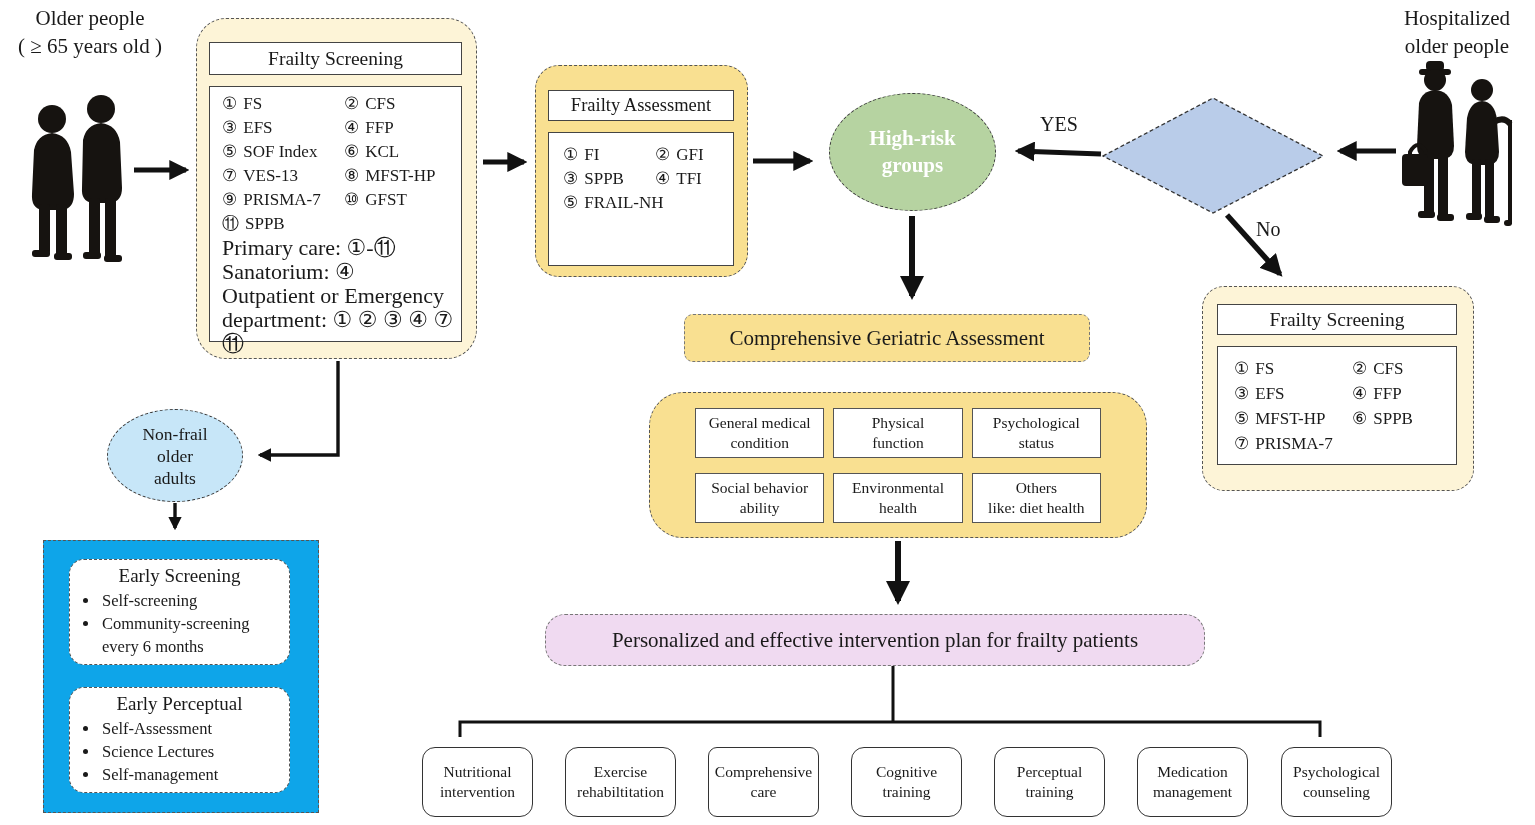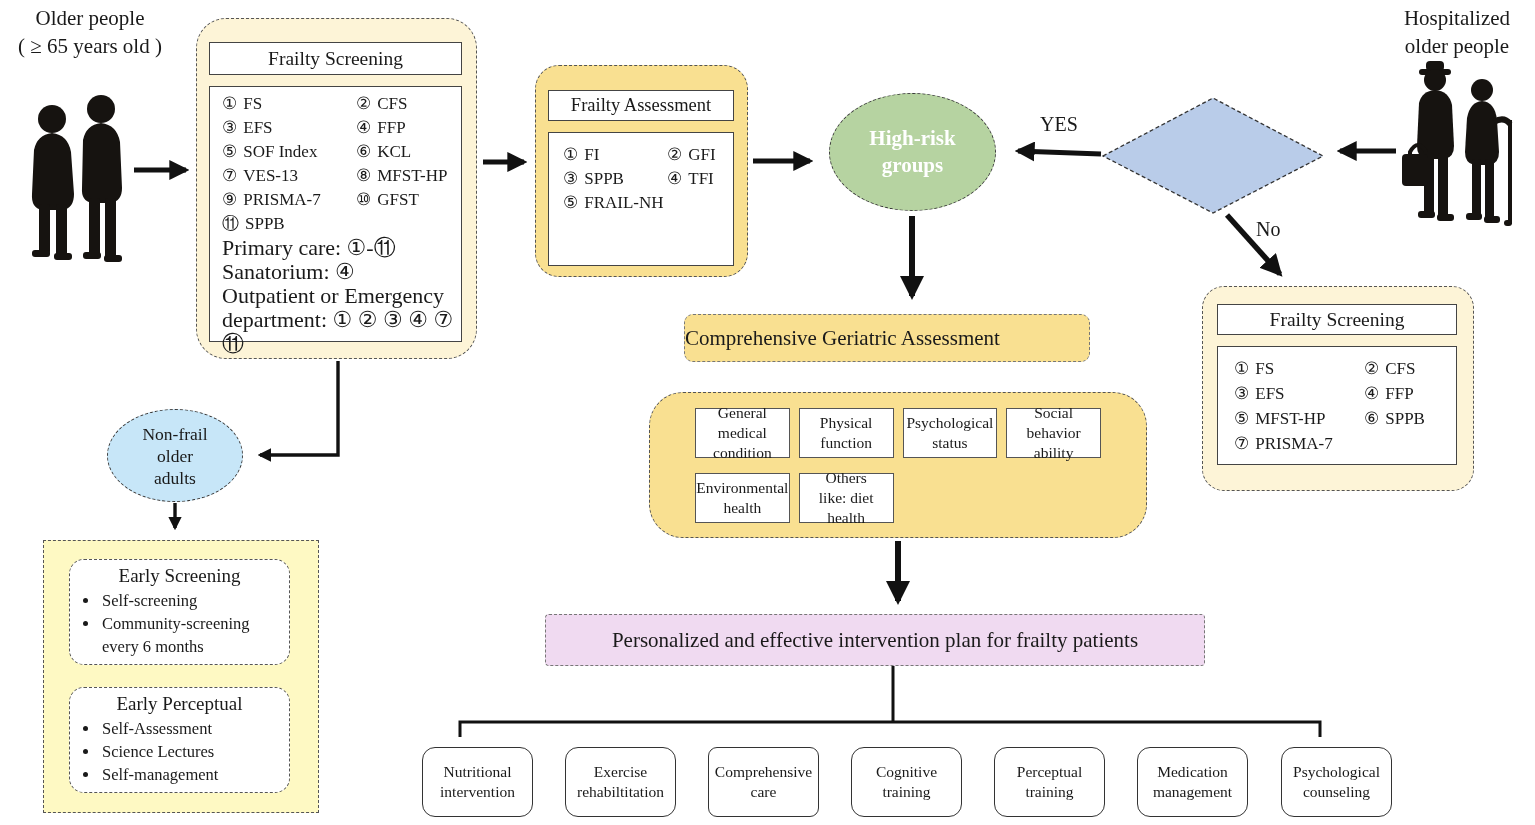--- a/index.html
+++ b/index.html
@@ -10,56 +10,56 @@
   .abs{position:absolute;box-sizing:border-box;}
   svg{display:block;}
 
   
   .top-label{font-size:21px;line-height:28px;text-align:center;}
 
   
   .panel{background:#fdf4d7;border:1.4px dashed #555;}
   .gold{background:#f9e091;}
   .r30{border-radius:30px}.r24{border-radius:24px}.r22{border-radius:22px}
-  .r34{border-radius:34px}.r9{border-radius:9px}.r10{border-radius:4px}
+  .r34{border-radius:34px}.r9{border-radius:9px}.r10{border-radius:20px}
 
   
   .whitebox{position:absolute;box-sizing:border-box;background:#ffffff;border:1.5px solid #444;}
   .titlebox{display:flex;align-items:center;justify-content:center;font-size:19.5px;}
 
-  .tools{display:grid;grid-auto-flow:row;column-gap:12px;font-size:17px;line-height:24px;}
+  .tools{display:grid;grid-auto-flow:row;column-gap:0;font-size:17px;line-height:24px;}
   .tools .tool{white-space:nowrap;}
   .tools .num{margin-right:6px;}
   .notes{font-size:22px;line-height:24px;}
 
   
   .ellipse{border-radius:50%;border:1.6px dashed #3a3a3a;display:flex;flex-direction:column;
            align-items:center;justify-content:center;text-align:center;}
   .green-ellipse{background:#b6d3a1;color:#ffffff;font-weight:bold;font-size:21px;line-height:27px;}
   .blue-ellipse{background:#c7e6f8;font-size:17.5px;line-height:22px;}
 
   .branch-label{font-size:20px;}
 
   .diamond-text{display:flex;flex-direction:column;align-items:center;justify-content:center;
                 text-align:center;font-size:17px;line-height:22px;}
 
   
-  .cga-title{display:flex;align-items:center;justify-content:flex-start;font-size:21px;}
-  .cga-grid{display:grid;grid-template-columns:repeat(4,1fr);column-gap:9px;row-gap:15px;
+  .cga-title{display:flex;align-items:center;justify-content:center;font-size:21px;}
+  .cga-grid{display:grid;grid-template-columns:repeat(3,1fr);column-gap:9px;row-gap:15px;
             padding:15px 45px;}
   .cga-cell{background:#ffffff;border:1.4px solid #555;display:flex;flex-direction:column;
             align-items:center;justify-content:center;text-align:center;
             font-size:15.5px;line-height:20px;height:50px;box-sizing:border-box;}
 
   
   .pink{background:#f0daf1;border:1.4px dashed #777;display:flex;align-items:center;
         justify-content:center;font-size:21px;}
 
   
-  .gray-panel{background:#fef9c3;border:1.4px dashed #555;}
+  .gray-panel{background:#0ea5e9;border:1.4px dashed #555;}
   .sub-dashed{position:absolute;box-sizing:border-box;background:#ffffff;border:1.4px dashed #555;
               border-radius:15px;padding:4px 6px 0 6px;}
   .sub-dashed .sub-title{text-align:center;font-size:19px;line-height:24px;}
   .sub-dashed ul{margin:1px 0 0 0;padding-left:24px;font-size:16.5px;line-height:23px;}
   .sub-dashed li{padding-left:2px;}
 
   
   .opt{background:#ffffff;border:1.5px solid #333;border-radius:13px;display:flex;
        flex-direction:column;align-items:center;justify-content:center;text-align:center;
        font-size:15.5px;line-height:20px;width:111px;height:70px;top:747px;}

